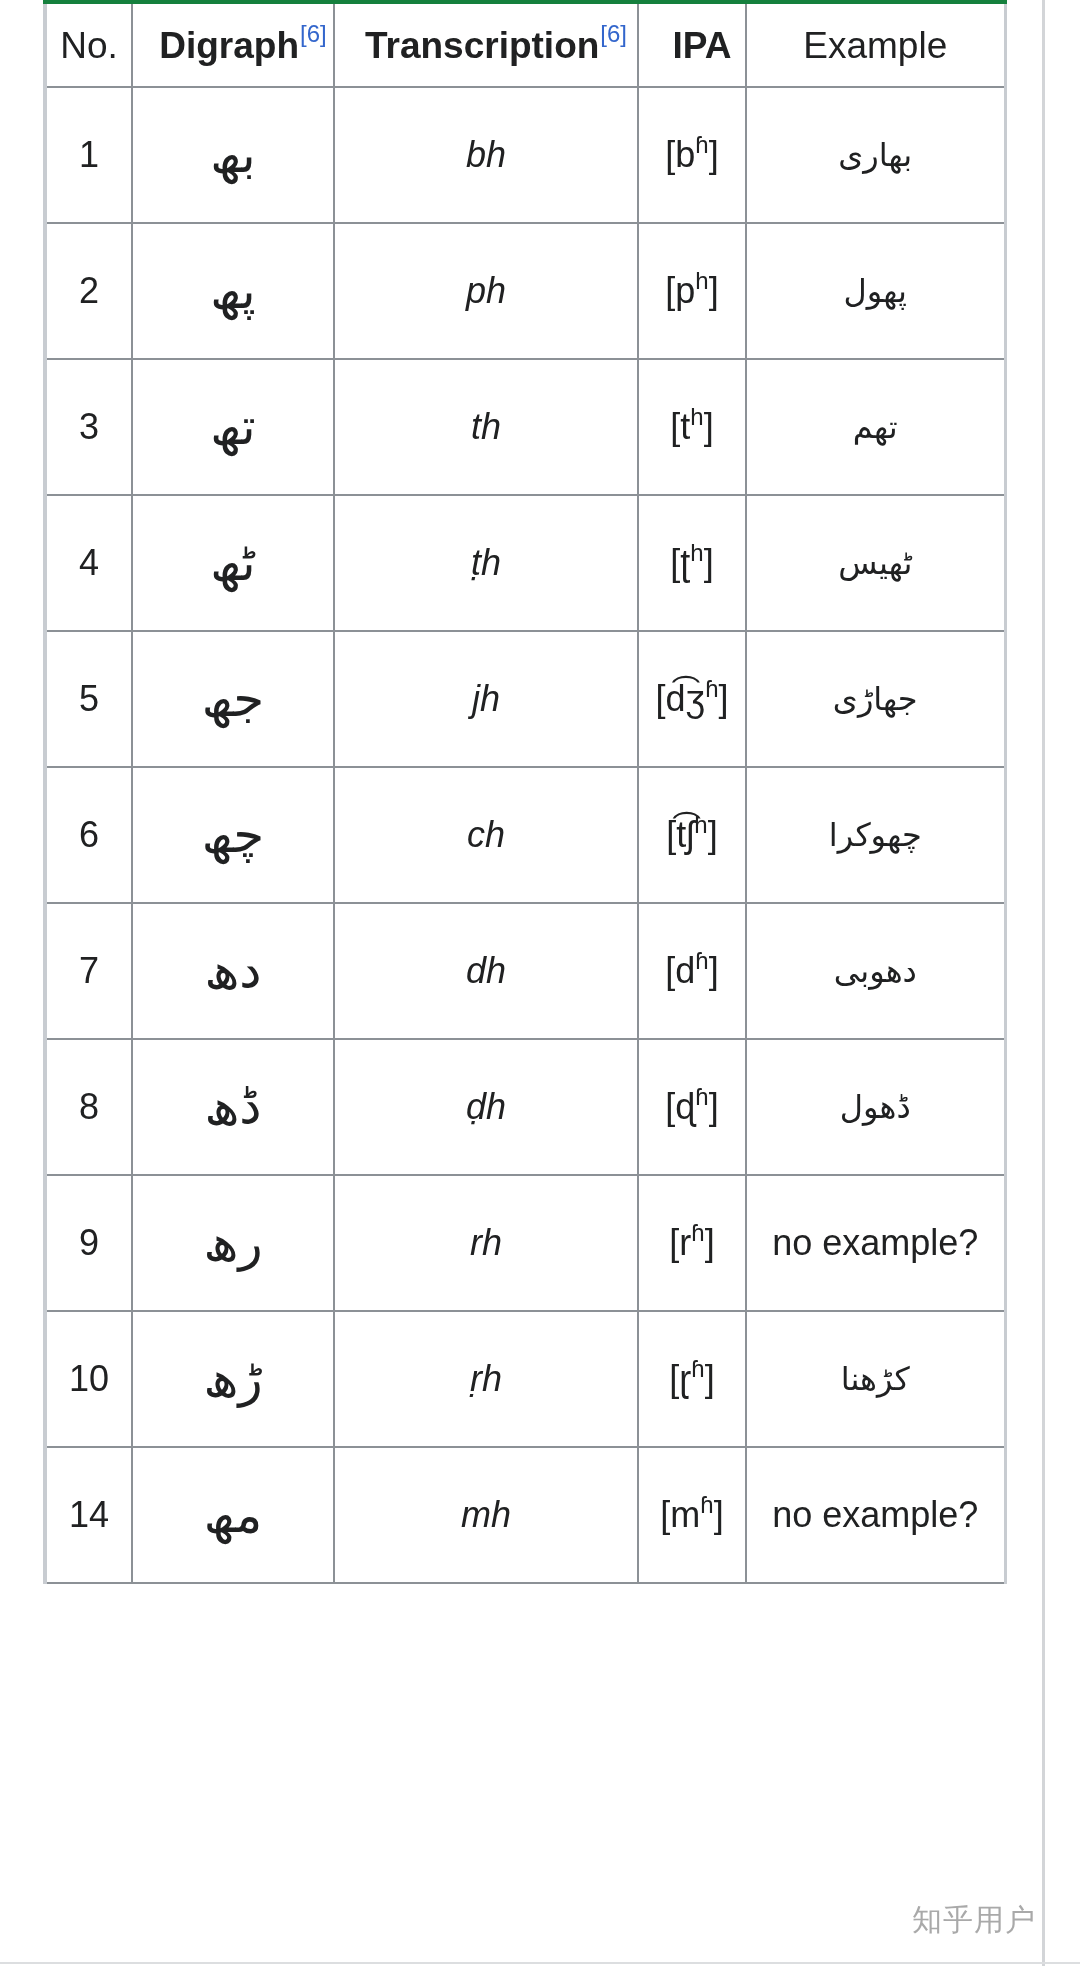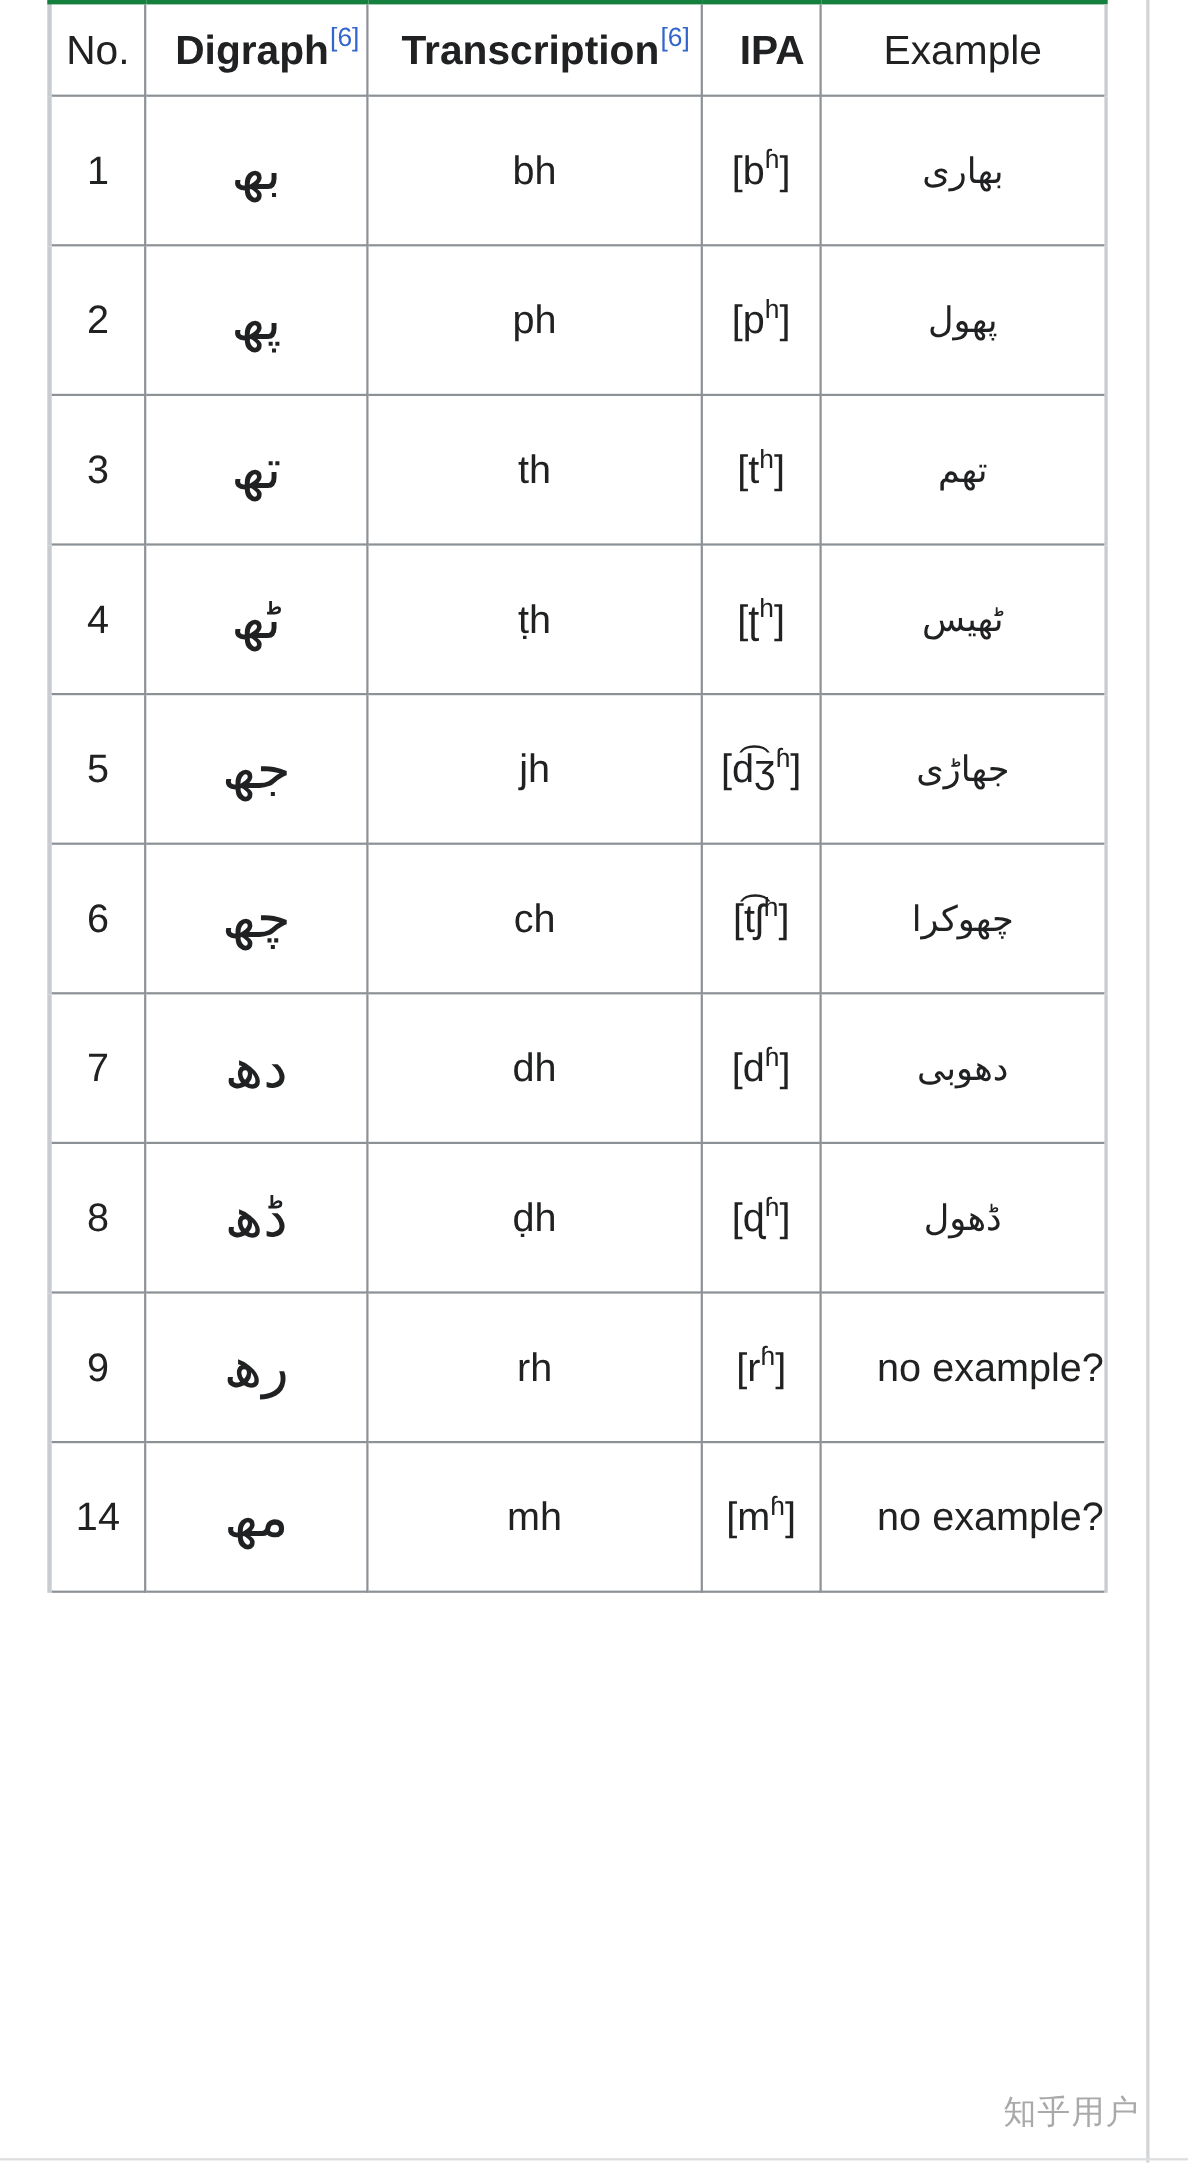--- a/index.html
+++ b/index.html
@@ -82,35 +82,34 @@
     table.digraphs tbody td {
       height: 134px;
       font-size: 36px;
     }
     td.no-cell { color: #202122; }
     td.digraph-cell {
       font-family: "DejaVu Sans", sans-serif;
       font-size: 50px !important;
       direction: rtl;
     }
-    td.trans-cell { }
+    td.trans-cell { font-style: italic; }
     td.ipa-cell { }
     td.ipa-cell sup {
       font-size: 24px;
       vertical-align: 14px;
       line-height: 0;
     }
     td.example-cell.urdu {
       font-family: "DejaVu Sans", sans-serif;
       font-size: 32px !important;
       direction: rtl;
     }
     td.example-cell.latin {
       font-size: 36px;
-      text-align: right;
     }
     .watermark {
       position: absolute;
       left: 912px;
       top: 1900px;
       font-family: "DejaVu Sans", sans-serif;
       font-size: 30px;
       color: rgba(140,140,140,0.75);
       letter-spacing: 1px;
       pointer-events: none;
@@ -199,20 +198,27 @@
           <td class="example-cell urdu">ڈھول</td>
         </tr>
         <tr>
           <td class="no-cell">9</td>
           <td class="digraph-cell">رھ</td>
           <td class="trans-cell">rh</td>
           <td class="ipa-cell"><span>[r</span><sup>ɦ</sup><span>]</span></td>
           <td class="example-cell latin">no example?</td>
         </tr>
         <tr>
+          <td class="no-cell">10</td>
+          <td class="digraph-cell">ڑھ</td>
+          <td class="trans-cell">ṛh</td>
+          <td class="ipa-cell"><span>[ɽ</span><sup>ɦ</sup><span>]</span></td>
+          <td class="example-cell urdu">کڑھنا</td>
+        </tr>
+        <tr>
           <td class="no-cell">14</td>
           <td class="digraph-cell">مھ</td>
           <td class="trans-cell">mh</td>
           <td class="ipa-cell"><span>[m</span><sup>ɦ</sup><span>]</span></td>
           <td class="example-cell latin">no example?</td>
         </tr>
       </tbody>
   </table>
 </div>
 

